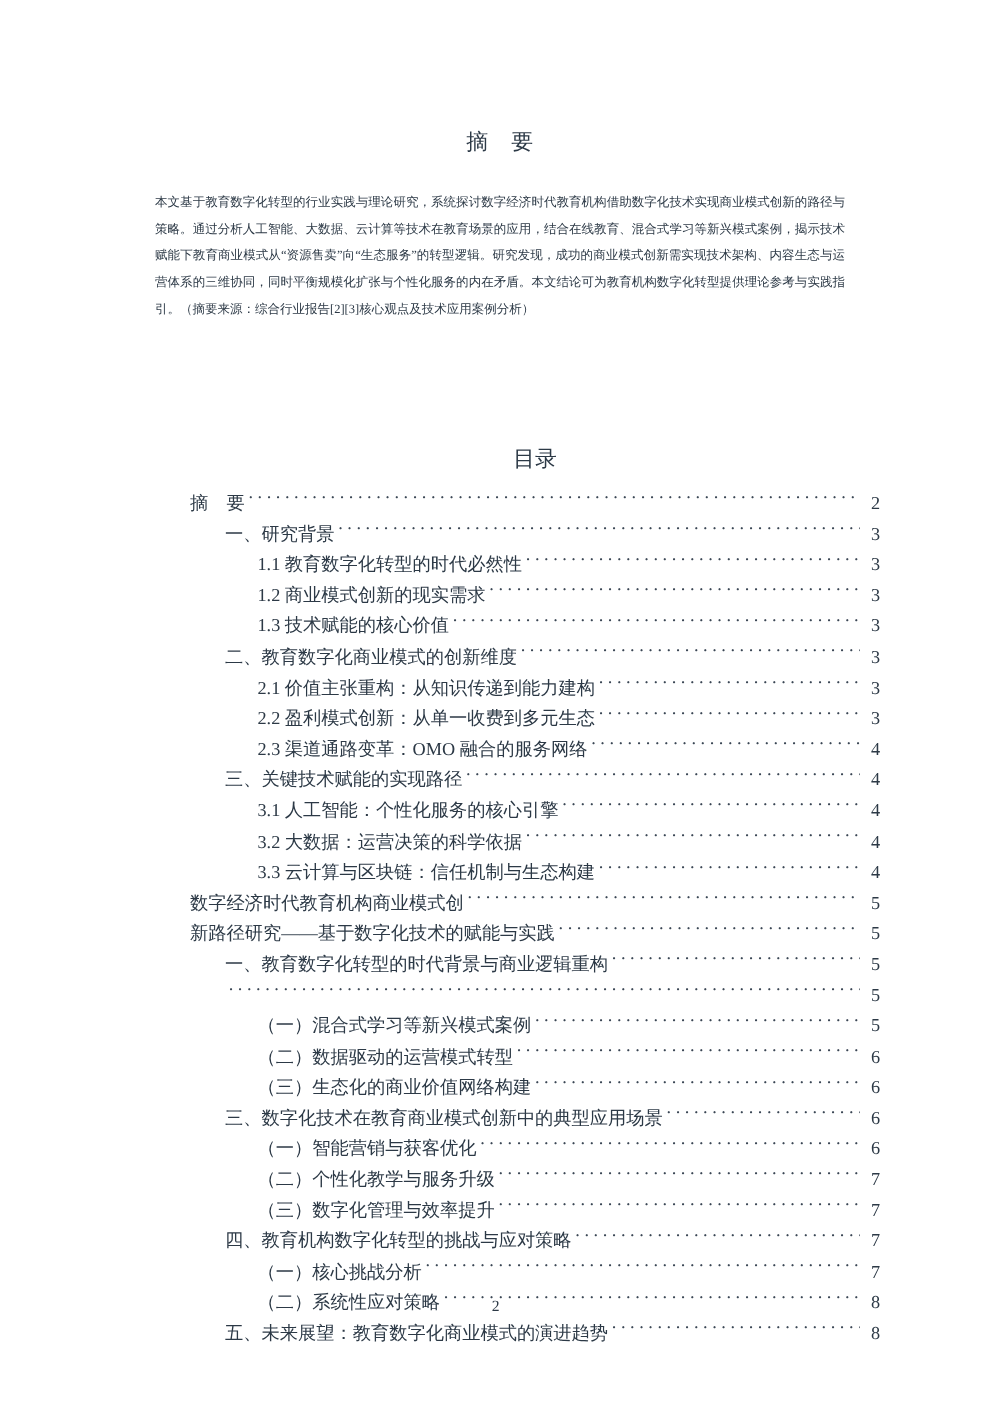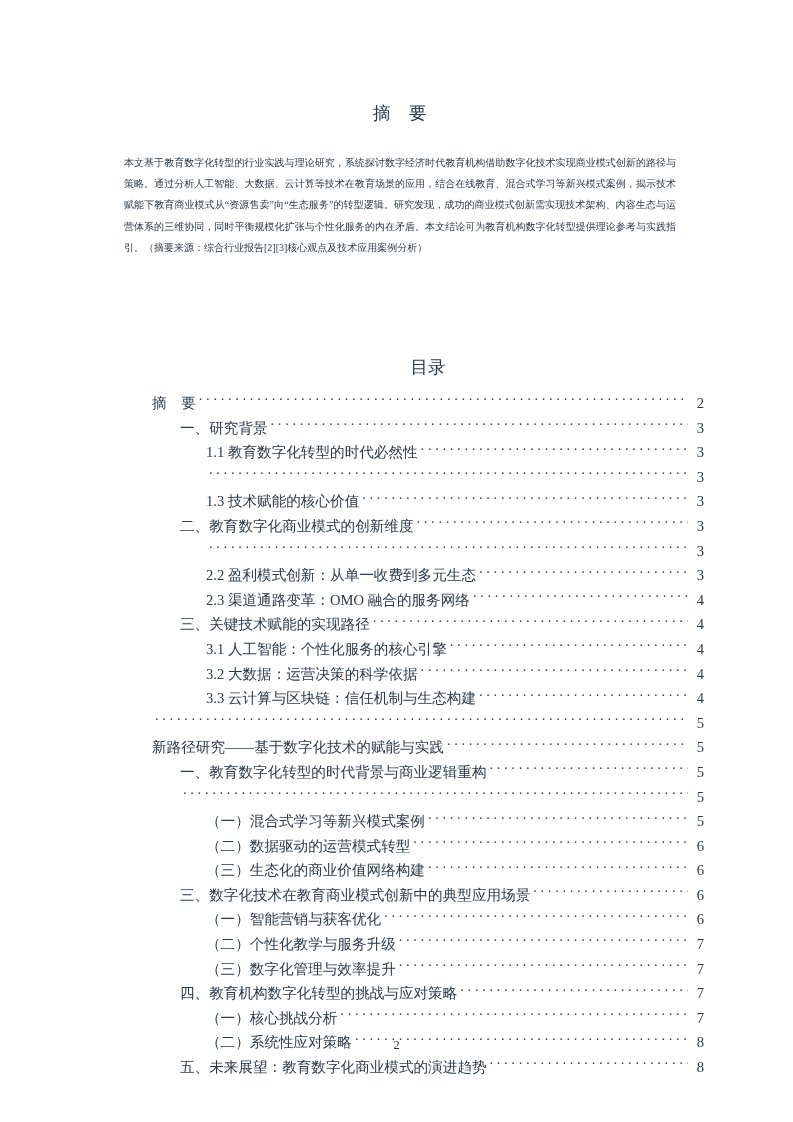--- a/index.html
+++ b/index.html
@@ -157,34 +157,36 @@
             <span class="toc-label">一、研究背景</span>
             <span class="toc-dots"></span>
             <span class="toc-page">3</span>
           </li>
           <li class="toc-row lvl-2">
             <span class="toc-label">1.1 教育数字化转型的时代必然性</span>
             <span class="toc-dots"></span>
             <span class="toc-page">3</span>
           </li>
           <li class="toc-row lvl-2">
+            <span class="toc-label">1.2 商业模式创新的现实需求</span>
             <span class="toc-dots"></span>
             <span class="toc-page">3</span>
           </li>
           <li class="toc-row lvl-2">
             <span class="toc-label">1.3 技术赋能的核心价值</span>
             <span class="toc-dots"></span>
             <span class="toc-page">3</span>
           </li>
           <li class="toc-row lvl-1">
             <span class="toc-label">二、教育数字化商业模式的创新维度</span>
             <span class="toc-dots"></span>
             <span class="toc-page">3</span>
           </li>
           <li class="toc-row lvl-2">
+            <span class="toc-label">2.1 价值主张重构：从知识传递到能力建构</span>
             <span class="toc-dots"></span>
             <span class="toc-page">3</span>
           </li>
           <li class="toc-row lvl-2">
             <span class="toc-label">2.2 盈利模式创新：从单一收费到多元生态</span>
             <span class="toc-dots"></span>
             <span class="toc-page">3</span>
           </li>
           <li class="toc-row lvl-2">
             <span class="toc-label">2.3 渠道通路变革：OMO 融合的服务网络</span>
@@ -205,20 +207,21 @@
             <span class="toc-label">3.2 大数据：运营决策的科学依据</span>
             <span class="toc-dots"></span>
             <span class="toc-page">4</span>
           </li>
           <li class="toc-row lvl-2">
             <span class="toc-label">3.3 云计算与区块链：信任机制与生态构建</span>
             <span class="toc-dots"></span>
             <span class="toc-page">4</span>
           </li>
           <li class="toc-row lvl-0">
+            <span class="toc-label">数字经济时代教育机构商业模式创</span>
             <span class="toc-dots"></span>
             <span class="toc-page">5</span>
           </li>
           <li class="toc-row lvl-0">
             <span class="toc-label">新路径研究——基于数字化技术的赋能与实践</span>
             <span class="toc-dots"></span>
             <span class="toc-page">5</span>
           </li>
           <li class="toc-row lvl-1">
             <span class="toc-label">一、教育数字化转型的时代背景与商业逻辑重构</span>

